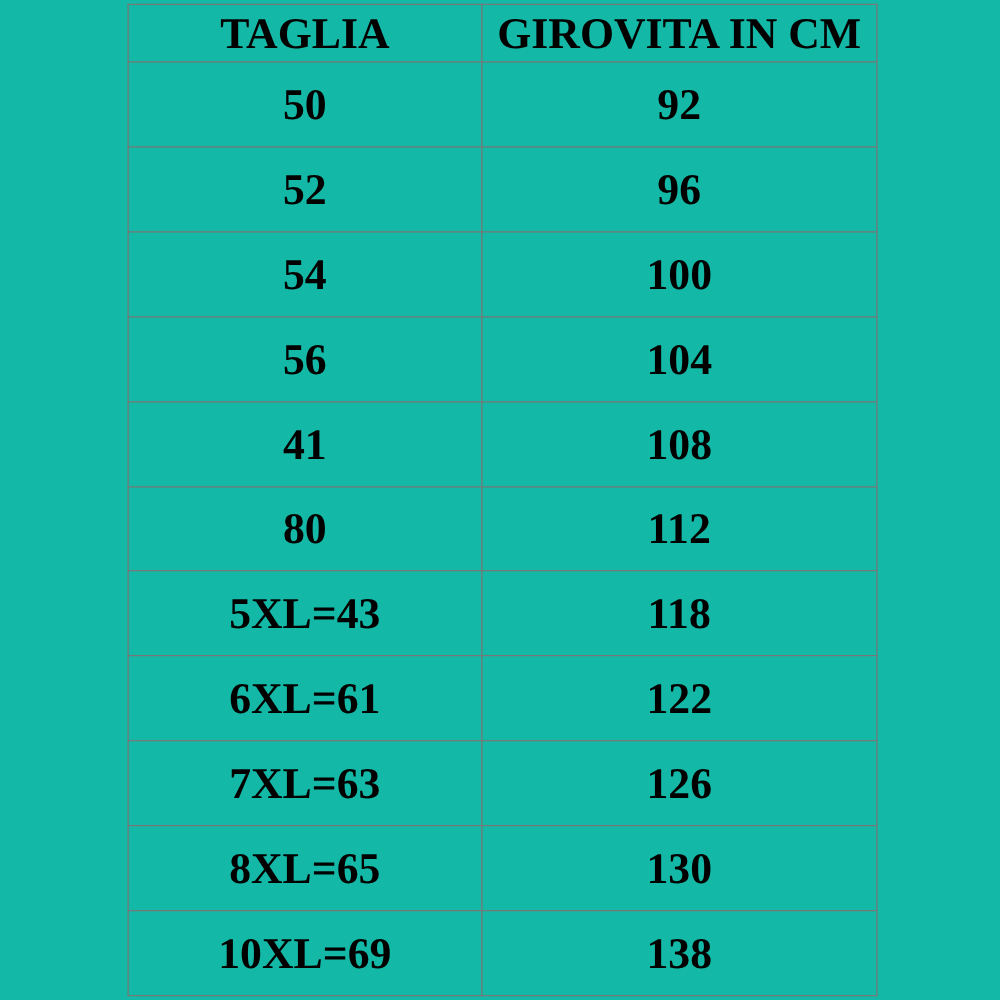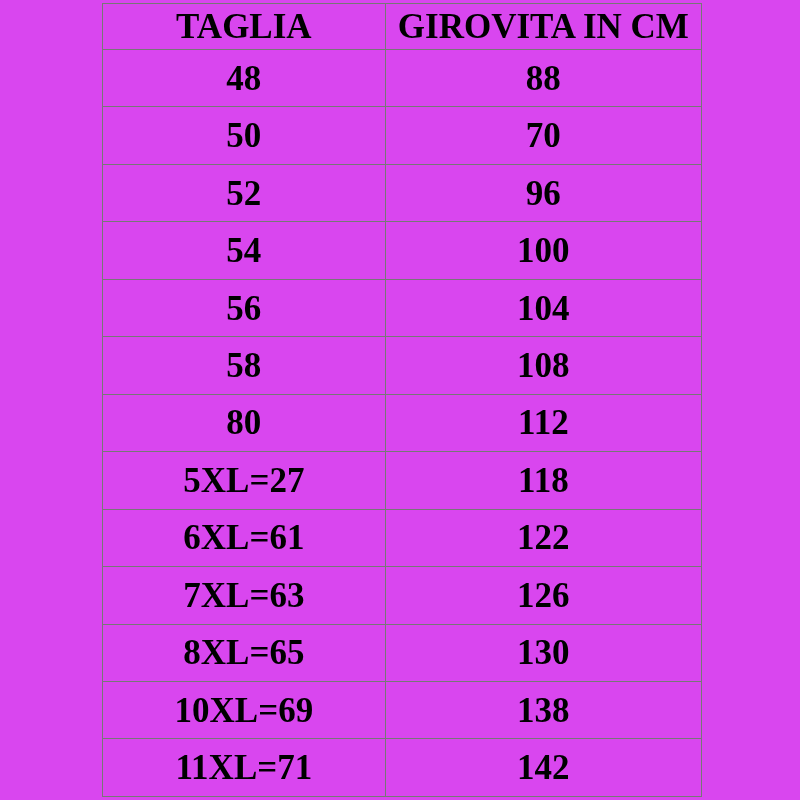--- a/index.html
+++ b/index.html
@@ -6,21 +6,21 @@
   html, body {
     width: 800px;
     height: 800px;
     background: #ffffff;
     font-family: "Liberation Serif", "DejaVu Serif", serif;
   }
   .page {
     position: relative;
     width: 800px;
     height: 800px;
-    background: #d946ef;
+    background: #14b8a6;
     overflow: hidden;
   }
   table.size-table {
     position: absolute;
     left: 102px;
     top: 3px;
     width: 600px;
     height: 794px;
     border-collapse: collapse;
     table-layout: fixed;
@@ -51,66 +51,58 @@
       <col class="col-girovita">
     </colgroup>
     <thead>
       <tr>
         <th>TAGLIA</th>
         <th>GIROVITA IN CM</th>
       </tr>
     </thead>
     <tbody id="table-body">
         <tr>
-          <td>48</td>
-          <td>88</td>
-        </tr>
-        <tr>
           <td>50</td>
-          <td>70</td>
+          <td>92</td>
         </tr>
         <tr>
           <td>52</td>
           <td>96</td>
         </tr>
         <tr>
           <td>54</td>
           <td>100</td>
         </tr>
         <tr>
           <td>56</td>
           <td>104</td>
         </tr>
         <tr>
-          <td>58</td>
+          <td>41</td>
           <td>108</td>
         </tr>
         <tr>
           <td>80</td>
           <td>112</td>
         </tr>
         <tr>
-          <td>5XL=27</td>
+          <td>5XL=43</td>
           <td>118</td>
         </tr>
         <tr>
           <td>6XL=61</td>
           <td>122</td>
         </tr>
         <tr>
           <td>7XL=63</td>
           <td>126</td>
         </tr>
         <tr>
           <td>8XL=65</td>
           <td>130</td>
         </tr>
         <tr>
           <td>10XL=69</td>
           <td>138</td>
         </tr>
-        <tr>
-          <td>11XL=71</td>
-          <td>142</td>
-        </tr>
       </tbody>
   </table>
 </div>
 
 </body></html>

